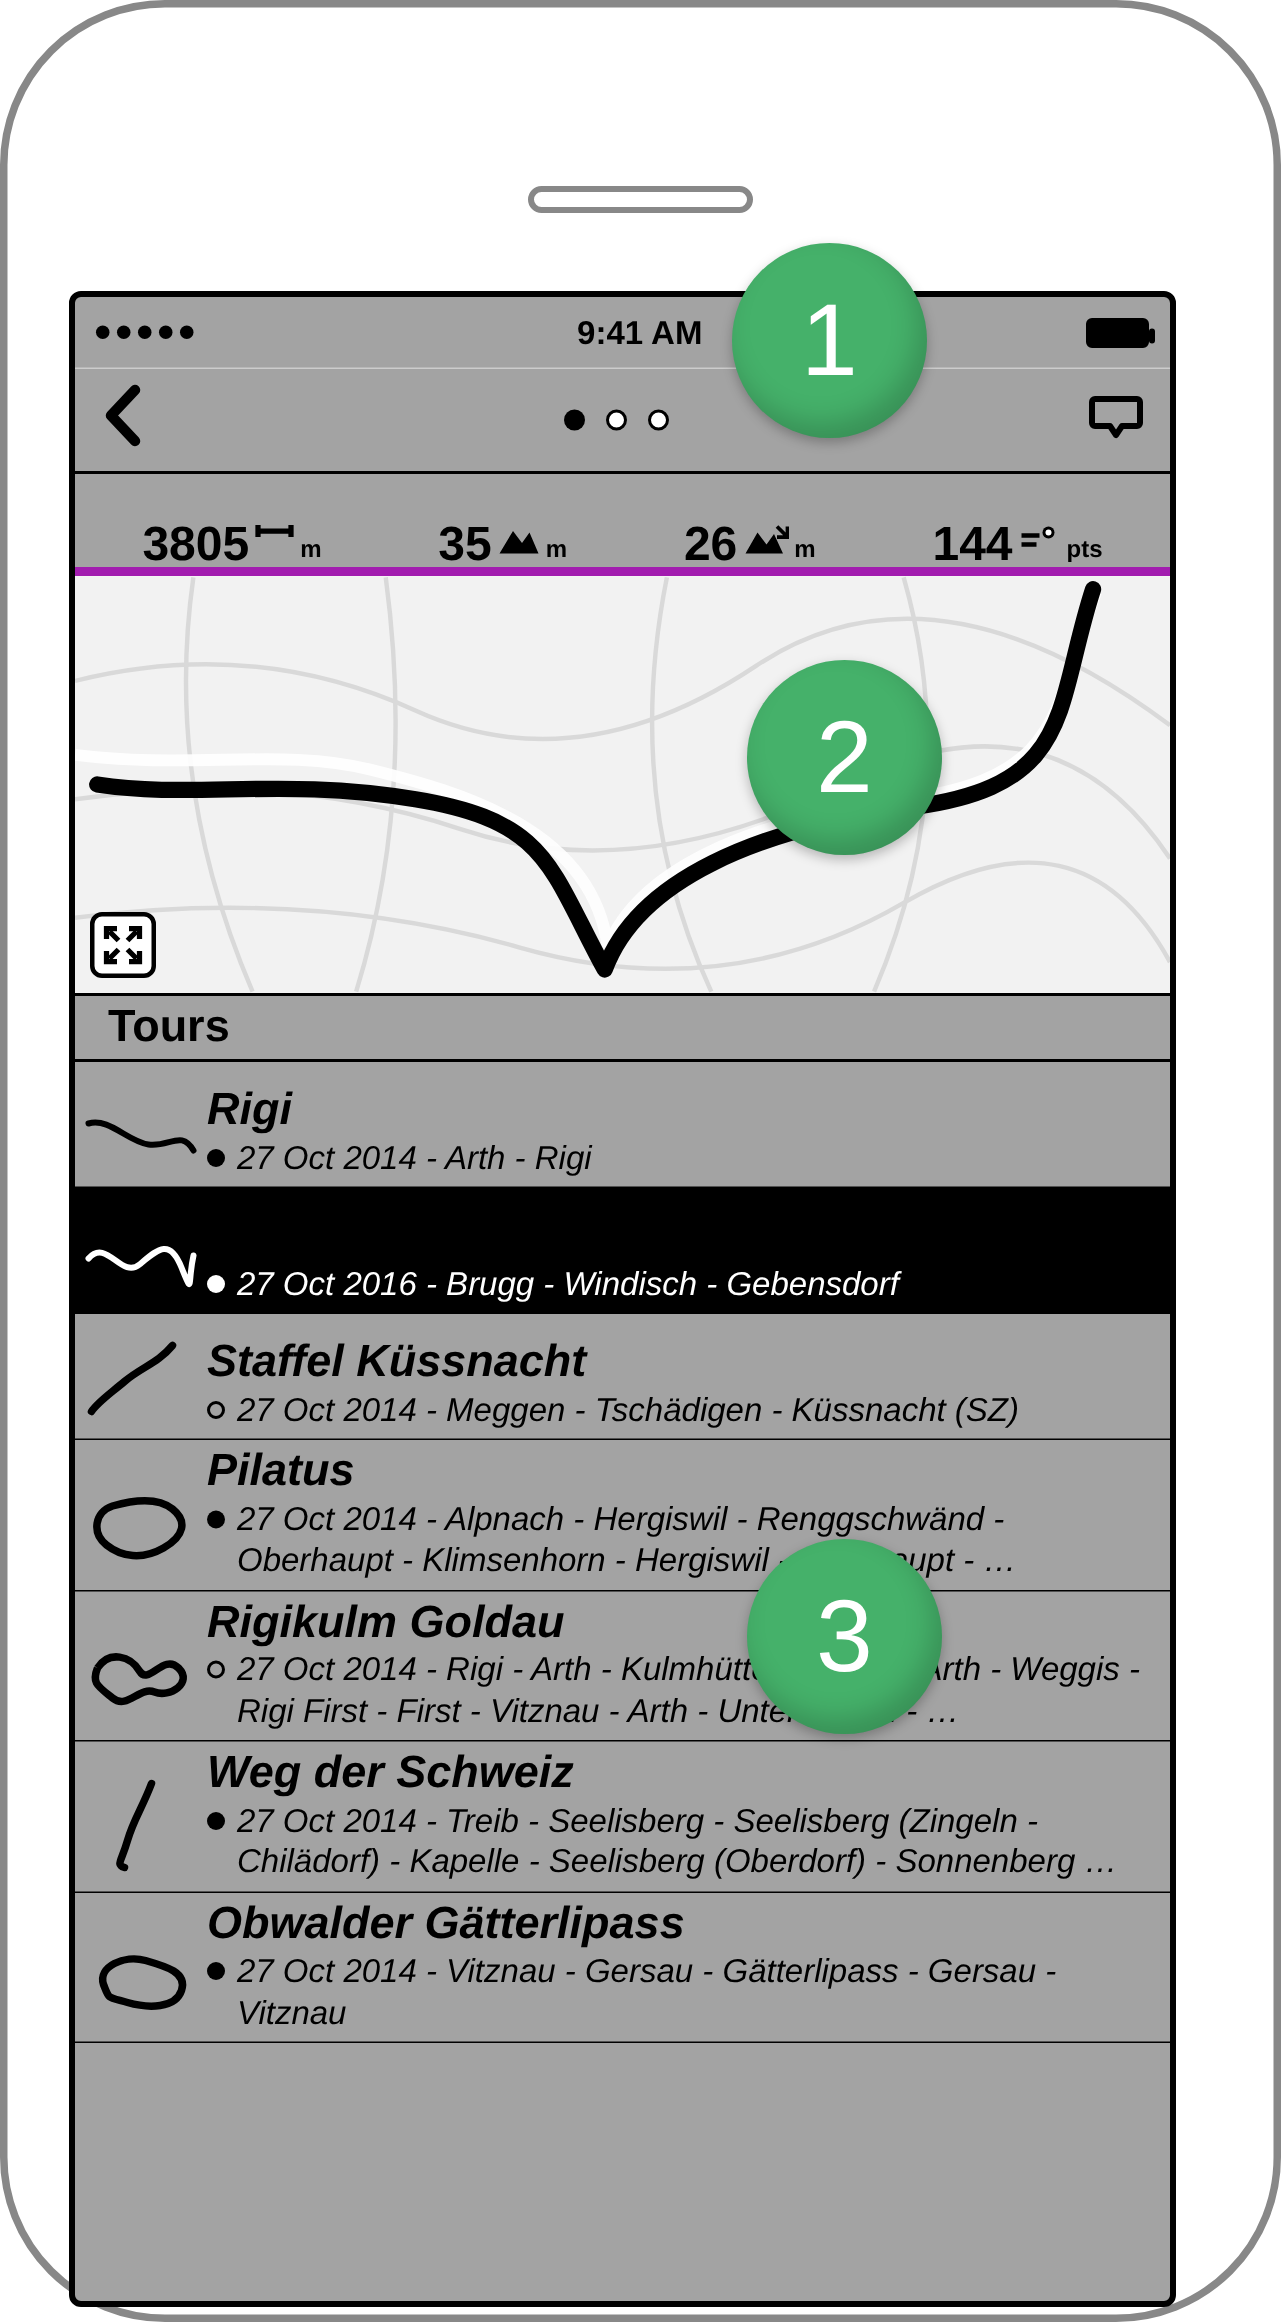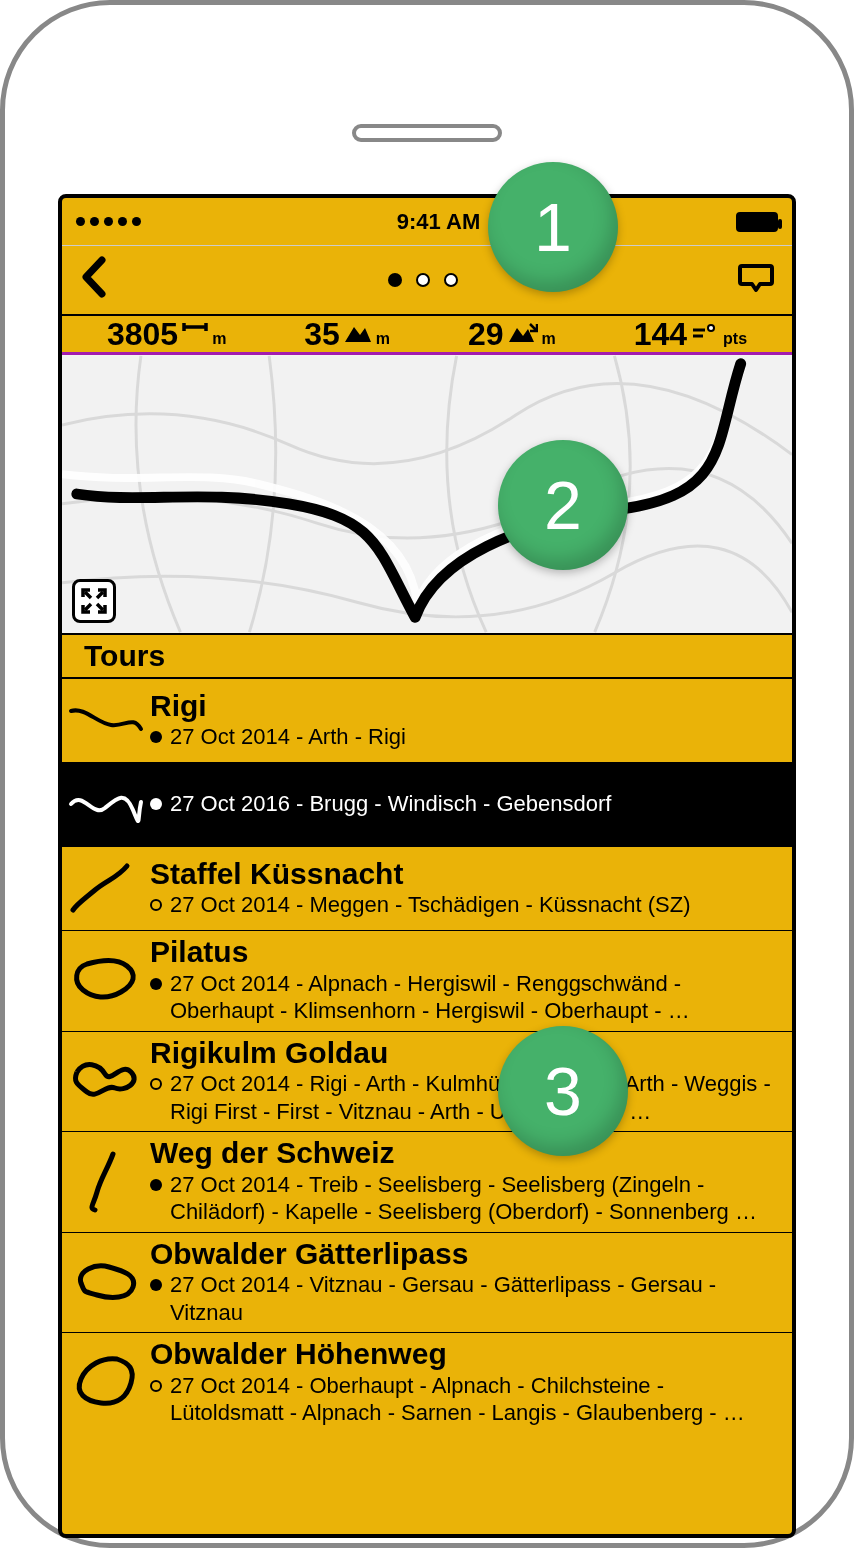--- a/index.html
+++ b/index.html
@@ -22,27 +22,27 @@
     top: 124px;
     left: 50%;
     transform: translateX(-50%);
     width: 150px; height: 18px;
     border: 4px solid #888;
     border-radius: 12px;
   }
   .screen {
     position: absolute;
     top: 194px;
-    left: 58px;
+    left: 46px;
     width: 738px;
     height: 1344px;
     border: 4px solid #000;
     border-radius: 8px;
     overflow: hidden;
-    background: #eab308;
+    background: #a3a3a3;
   }
   
   .status-bar {
     height: 48px;
     display: flex;
     align-items: center;
     justify-content: space-between;
     padding: 0 14px;
     border-bottom: 1px solid #ccc;
   }
@@ -64,23 +64,23 @@
     border-bottom: 2px solid #000;
   }
   .back-chevron { font-size: 46px; font-weight: 800; line-height:1; }
   .page-dots { display:flex; gap:14px; align-items:center; }
   .pdot { width:14px; height:14px; border-radius:50%; }
   .pdot.filled { background:#000; }
   .pdot.hollow { border:2.5px solid #000; background:#fff; }
   .comment-icon svg { width:36px; height:36px; }
   
   .stats-bar {
-    height: 39px;
-    display:flex; align-items:center; justify-content:space-around;
-    border-bottom: 3px solid #a21caf;
+    height: 68px;
+    display:flex; justify-content:space-around;
+    border-bottom: 6px solid #a21caf;
     padding: 0 6px;
   }
   .stat { display:flex; align-items:flex-end; gap:4px; }
   .stat .val { font-size: 32px; font-weight: 800; line-height:1;}
   .stat .unit { font-size: 16px; font-weight: 600; margin-bottom:2px;}
   .stat .icon { margin-bottom:2px; }
   
   .map-area {
     height: 280px;
     position: relative;
@@ -95,24 +95,25 @@
     background:#fff; display:flex; align-items:center; justify-content:center;
   }
   
   .section-header {
     font-size: 30px; font-weight:800; padding: 4px 22px;
     border-bottom: 2px solid #000;
   }
   
   .tour-list { }
   .tour-row {
-    display:flex; align-items:center;
+    display:flex; align-items:flex-end;
     border-bottom: 1px solid #000;
     padding: 4px 0 6px 0;
     min-height: 84px;
+    font-style: italic;
   }
   .tour-row.selected { background:#000; color:#fff; }
   .tour-thumb {
     width: 88px; flex:0 0 88px;
     display:flex; align-items:center; justify-content:center;
     padding: 6px 4px;
   }
   .tour-body { flex:1 1 auto; padding-right:10px; }
   .tour-title { font-size: 30px; font-weight: 800; line-height:1.15; }
   .tour-meta { font-size: 22px; line-height:1.25; display:flex; align-items:flex-start; gap:8px;}
@@ -183,21 +184,21 @@
     <div class="stat">
       <span class="val">35</span>
       <span class="icon">
         <svg width="28" height="22" viewBox="0 0 28 22">
             <path d="M1 20 L10 5 L16 13 L21 6 L27 20 Z" fill="#000"></path>
           </svg>
       </span>
       <span class="unit">m</span>
     </div>
     <div class="stat">
-      <span class="val">29</span>
+      <span class="val">26</span>
       <span class="icon">
         <svg width="30" height="22" viewBox="0 0 30 22">
             <path d="M1 20 L9 6 L15 14 L20 7 L26 20 Z" fill="#000"></path>
             <path d="M22 2 L29 9 M29 2 v7 h-7" stroke="#000" stroke-width="2.5" fill="none"></path>
           </svg>
       </span>
       <span class="unit">m</span>
     </div>
     <div class="stat">
       <span class="val">144</span>
@@ -339,33 +340,19 @@
       </div>
       <div class="tour-body">
         <div class="tour-title">Obwalder Gätterlipass</div>
         <div class="tour-meta">
           <span class="bullet filled"></span>
           <span class="meta-text">27 Oct 2014 - Vitznau - Gersau - Gätterlipass - Gersau - Vitznau</span>
         </div>
       </div>
     </div>
 
-    <div class="tour-row" style="border-bottom:none;">
-      <div class="tour-thumb">
-        <svg width="78" height="62" viewBox="0 0 78 62">
-            <path d="M50 8 C36 6 20 14 14 28 S18 50 34 52 60 46 64 32 62 12 50 8 Z" stroke="#000" stroke-width="5" fill="none" stroke-linejoin="round"></path>
-          </svg>
-      </div>
-      <div class="tour-body">
-        <div class="tour-title">Obwalder Höhenweg</div>
-        <div class="tour-meta">
-          <span class="bullet hollow"></span>
-          <span class="meta-text">27 Oct 2014 - Oberhaupt - Alpnach - Chilchsteine - Lütoldsmatt - Alpnach - Sarnen - Langis - Glaubenberg - …</span>
-        </div>
-      </div>
-    </div>
 
   </div>
 </div>
 
 <div class="anno" style="top:162px; left:488px;">1</div>
 <div class="anno" style="top:440px; left:498px;">2</div>
 <div class="anno" style="top:1026px; left:498px;">3</div>
 
 </body></html>

